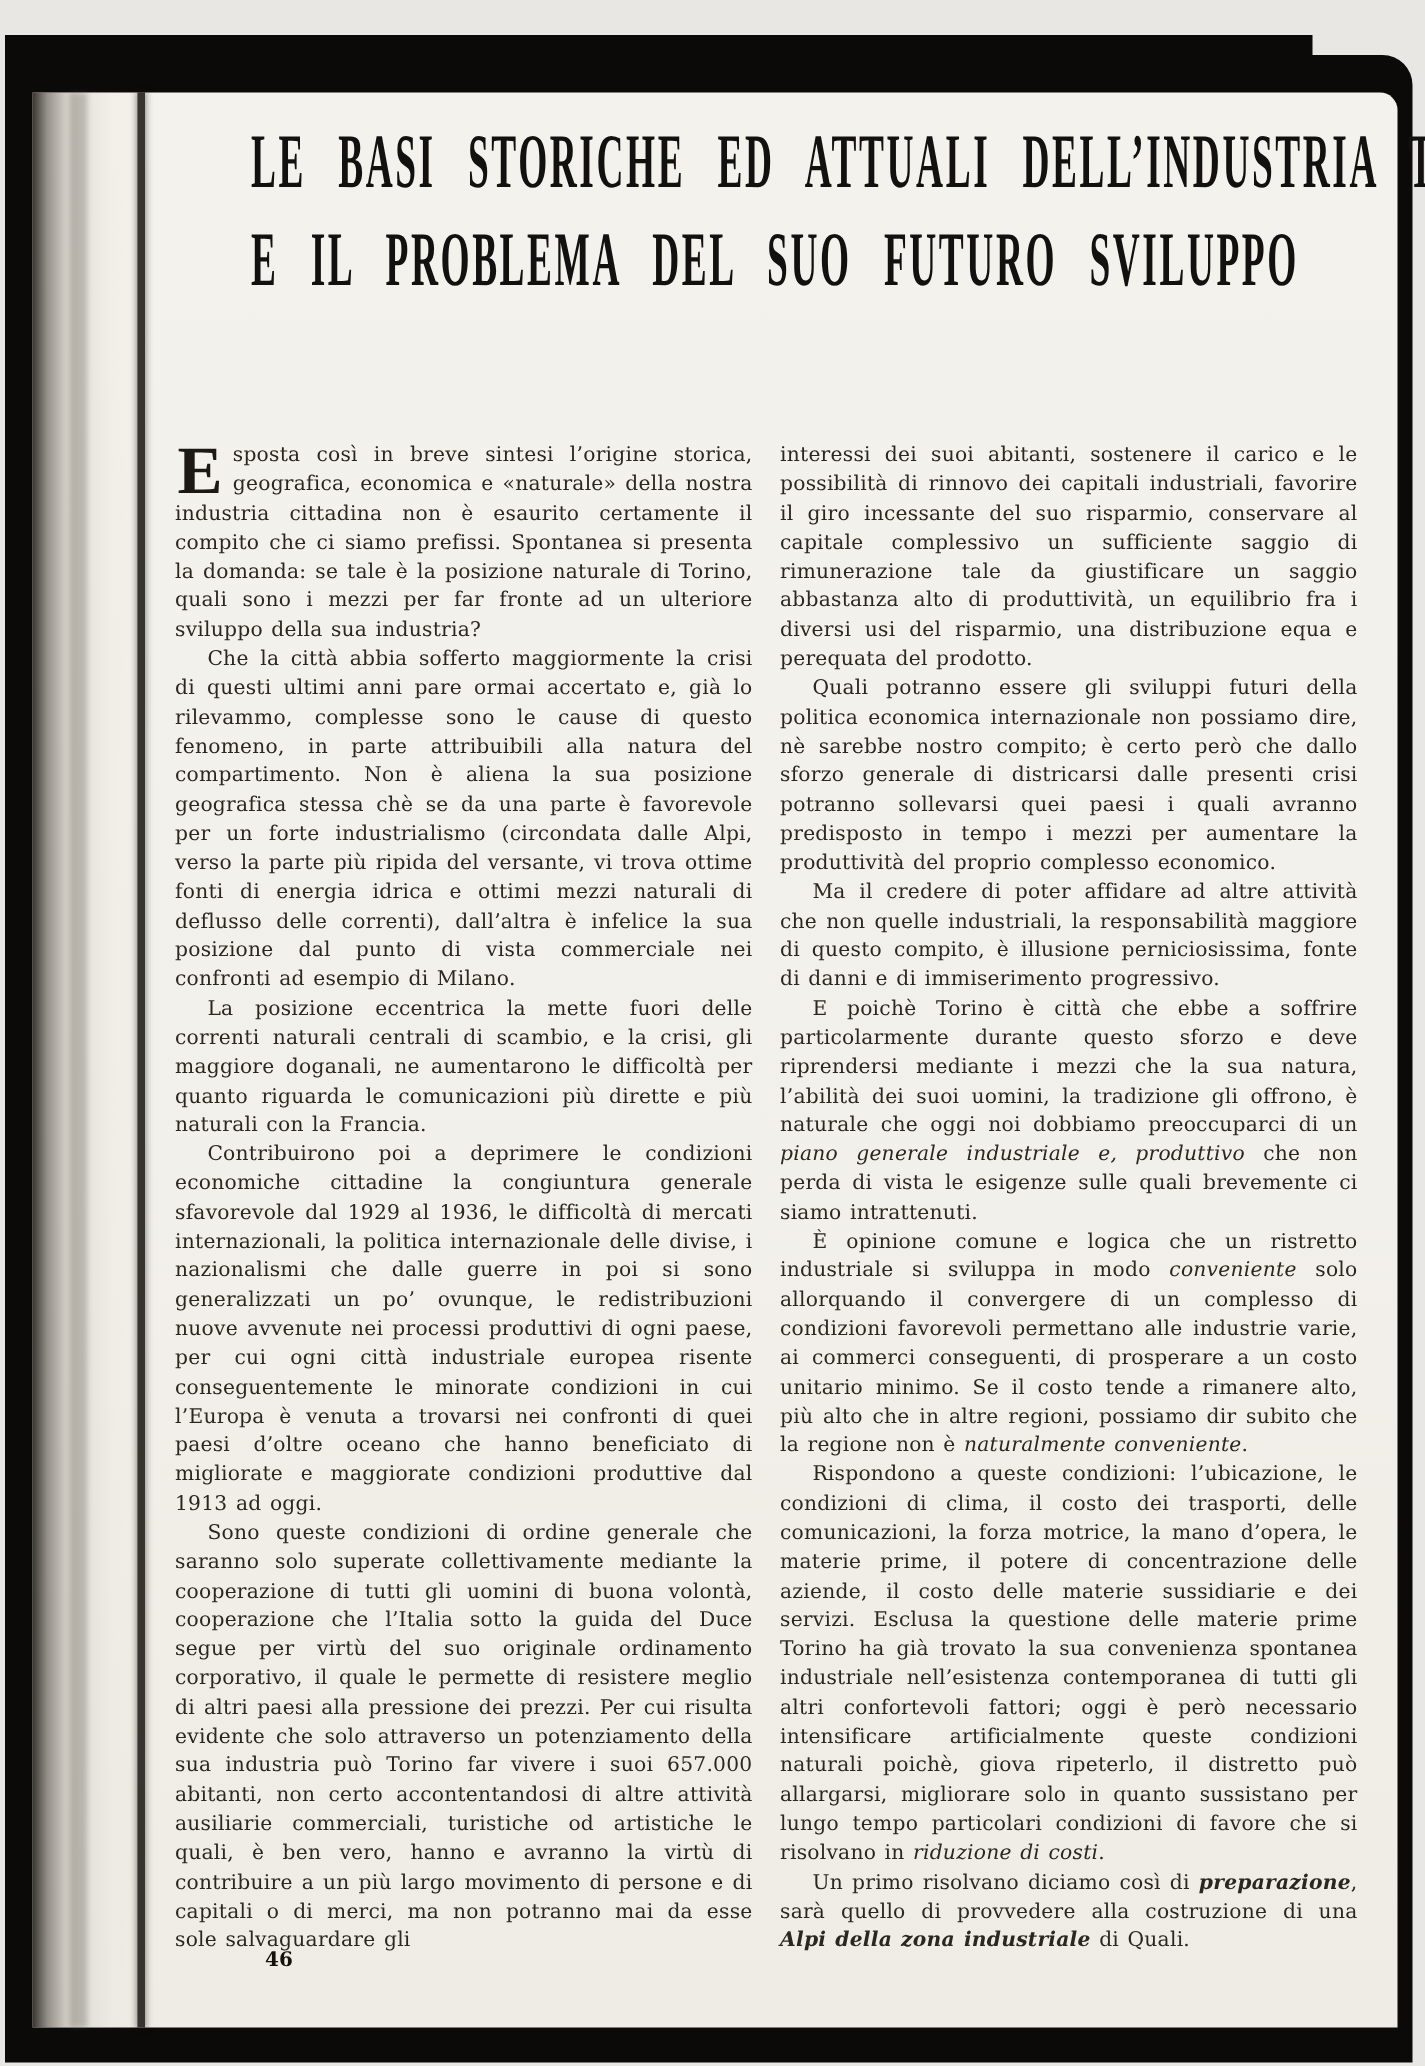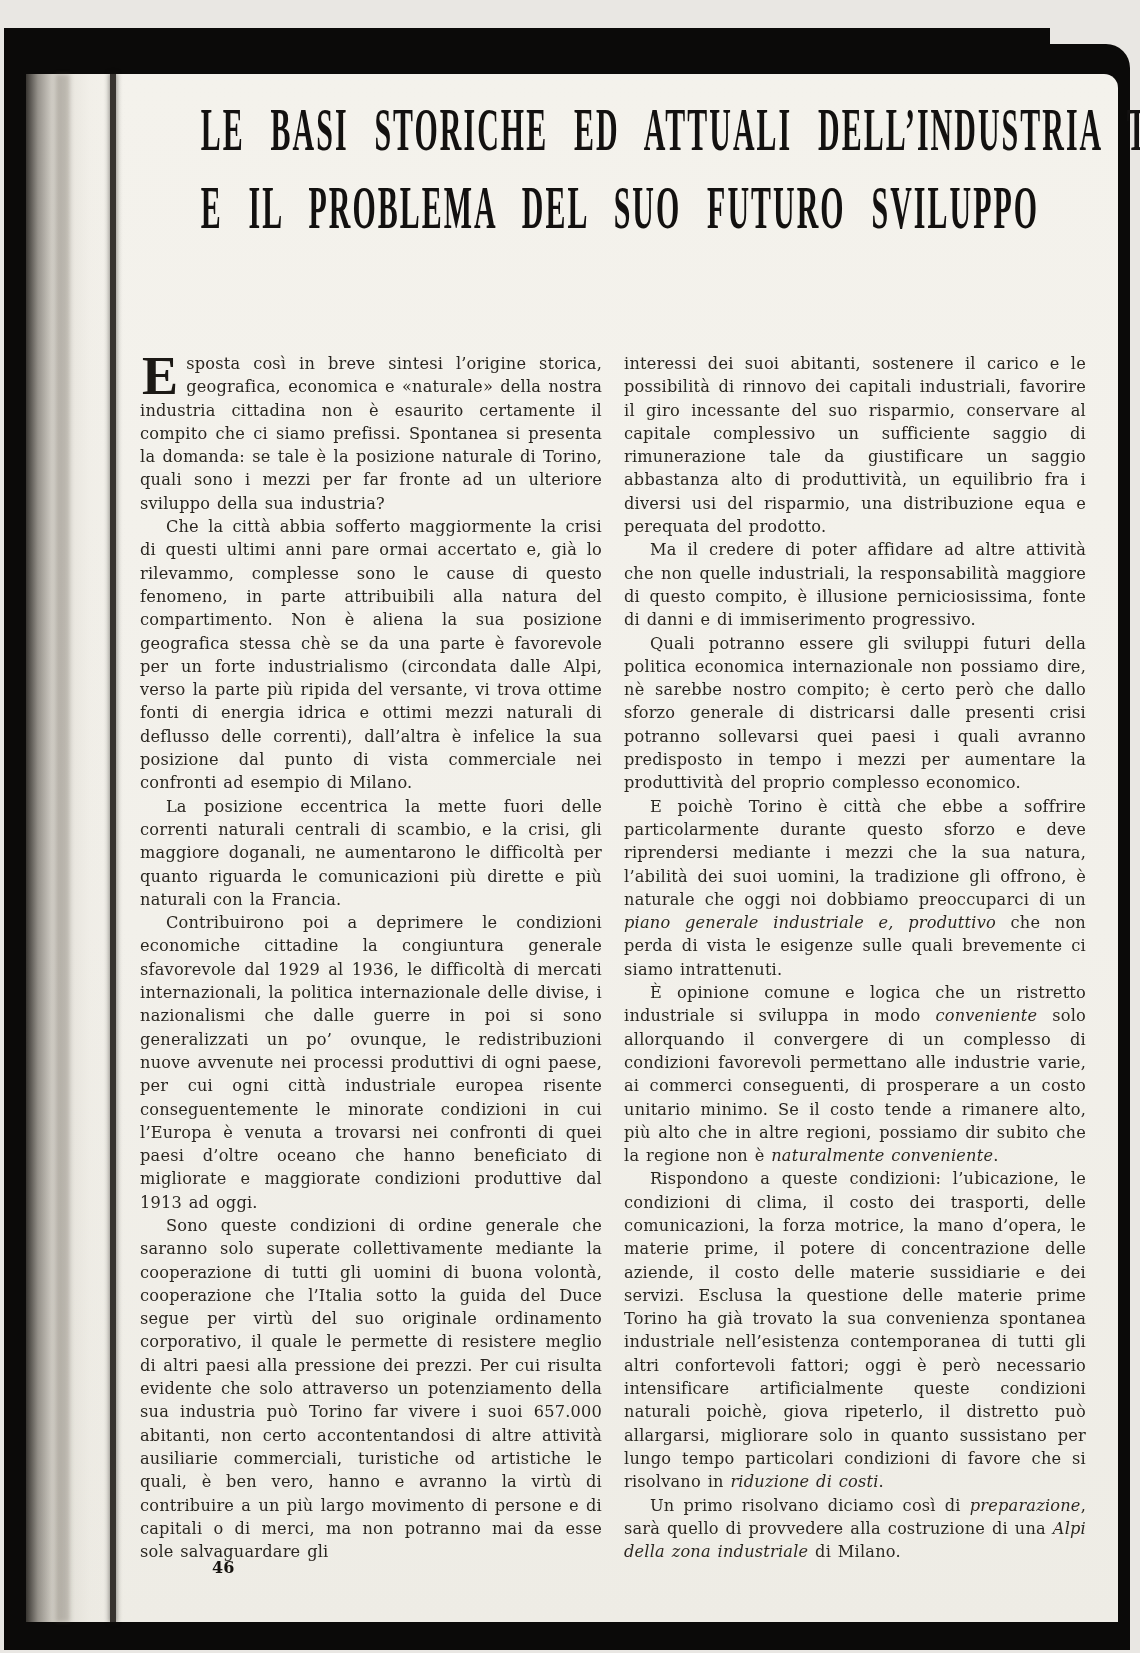--- a/index.html
+++ b/index.html
@@ -82,21 +82,21 @@
   .dropcap {
     float:left;
     font-family:"Liberation Serif", serif;
     font-weight:700;
     font-size:54px;
     line-height:40px;
     margin:4px 8px 0 2px;
     color:#1c1915;
   }
   .it { font-style:italic; }
-  .bi { font-style:italic; font-weight:400;margin-top:48px; }
+  .bi { font-style:italic; font-weight:700;margin-top:48px; }
   .pageno {
     position:absolute; left:186px; top:1484px;
     font-weight:700; font-size:16px; color:#15120e;
     font-family:"DejaVu Serif", serif;
     text-align:right;
   }
 </style>
 </head>
 <body>
 
@@ -116,23 +116,23 @@
   <div class="columns">
     <div class="col" id="col-left">
         <p class="para"><span class="dropcap">E</span><span>sposta così in breve sintesi l’origine storica, geografica, economica e «naturale» della nostra industria cittadina non è esaurito certamente il compito che ci siamo prefissi. Spontanea si presenta la domanda: se tale è la posizione naturale di Torino, quali sono i mezzi per far fronte ad un ulteriore sviluppo della sua industria?</span></p>
         <p class="para indent"><span>Che la città abbia sofferto maggiormente la crisi di questi ultimi anni pare ormai accertato e, già lo rilevammo, complesse sono le cause di questo fenomeno, in parte attribuibili alla natura del compartimento. Non è aliena la sua posizione geografica stessa chè se da una parte è favorevole per un forte industrialismo (circondata dalle Alpi, verso la parte più ripida del versante, vi trova ottime fonti di energia idrica e ottimi mezzi naturali di deflusso delle correnti), dall’altra è infelice la sua posizione dal punto di vista commerciale nei confronti ad esempio di Milano.</span></p>
         <p class="para indent"><span>La posizione eccentrica la mette fuori delle correnti naturali centrali di scambio, e la crisi, gli maggiore doganali, ne aumentarono le difficoltà per quanto riguarda le comunicazioni più dirette e più naturali con la Francia.</span></p>
         <p class="para indent"><span>Contribuirono poi a deprimere le condizioni economiche cittadine la congiuntura generale sfavorevole dal 1929 al 1936, le difficoltà di mercati internazionali, la politica internazionale delle divise, i nazionalismi che dalle guerre in poi si sono generalizzati un po’ ovunque, le redistribuzioni nuove avvenute nei processi produttivi di ogni paese, per cui ogni città industriale europea risente conseguentemente le minorate condizioni in cui l’Europa è venuta a trovarsi nei confronti di quei paesi d’oltre oceano che hanno beneficiato di migliorate e maggiorate condizioni produttive dal 1913 ad oggi.</span></p>
         <p class="para indent"><span>Sono queste condizioni di ordine generale che saranno solo superate collettivamente mediante la cooperazione di tutti gli uomini di buona volontà, cooperazione che l’Italia sotto la guida del Duce segue per virtù del suo originale ordinamento corporativo, il quale le permette di resistere meglio di altri paesi alla pressione dei prezzi. Per cui risulta evidente che solo attraverso un potenziamento della sua industria può Torino far vivere i suoi 657.000 abitanti, non certo accontentandosi di altre attività ausiliarie commerciali, turistiche od artistiche le quali, è ben vero, hanno e avranno la virtù di contribuire a un più largo movimento di persone e di capitali o di merci, ma non potranno mai da esse sole salvaguardare gli</span></p>
       </div>
     <div class="col" id="col-right">
         <p class="para"><span>interessi dei suoi abitanti, sostenere il carico e le possibilità di rinnovo dei capitali industriali, favorire il giro incessante del suo risparmio, conservare al capitale complessivo un sufficiente saggio di rimunerazione tale da giustificare un saggio abbastanza alto di produttività, un equilibrio fra i diversi usi del risparmio, una distribuzione equa e perequata del prodotto.</span></p>
+        <p class="para indent"><span>Quali potranno essere gli sviluppi futuri della politica economica internazionale non possiamo dire, nè sarebbe nostro compito; è certo però che dallo sforzo generale di districarsi dalle presenti crisi potranno sollevarsi quei paesi i quali avranno predisposto in tempo i mezzi per aumentare la produttività del proprio complesso economico.</span></p>
         <p class="para indent"><span>Ma il credere di poter affidare ad altre attività che non quelle industriali, la responsabilità maggiore di questo compito, è illusione perniciosissima, fonte di danni e di immiserimento progressivo.</span></p>
-        <p class="para indent"><span>Quali potranno essere gli sviluppi futuri della politica economica internazionale non possiamo dire, nè sarebbe nostro compito; è certo però che dallo sforzo generale di districarsi dalle presenti crisi potranno sollevarsi quei paesi i quali avranno predisposto in tempo i mezzi per aumentare la produttività del proprio complesso economico.</span></p>
         <p class="para indent"><span>E poichè Torino è città che ebbe a soffrire particolarmente durante questo sforzo e deve riprendersi mediante i mezzi che la sua natura, l’abilità dei suoi uomini, la tradizione gli offrono, è naturale che oggi noi dobbiamo preoccuparci di un </span><span class="it">piano generale industriale e, produttivo</span><span> che non perda di vista le esigenze sulle quali brevemente ci siamo intrattenuti.</span></p>
         <p class="para indent"><span>È opinione comune e logica che un ristretto industriale si sviluppa in modo </span><span class="it">conveniente</span><span> solo allorquando il convergere di un complesso di condizioni favorevoli permettano alle industrie varie, ai commerci conseguenti, di prosperare a un costo unitario minimo. Se il costo tende a rimanere alto, più alto che in altre regioni, possiamo dir subito che la regione non è </span><span class="it">naturalmente conveniente</span><span>.</span></p>
         <p class="para indent"><span>Rispondono a queste condizioni: l’ubicazione, le condizioni di clima, il costo dei trasporti, delle comunicazioni, la forza motrice, la mano d’opera, le materie prime, il potere di concentrazione delle aziende, il costo delle materie sussidiarie e dei servizi. Esclusa la questione delle materie prime Torino ha già trovato la sua convenienza spontanea industriale nell’esistenza contemporanea di tutti gli altri confortevoli fattori; oggi è però necessario intensificare artificialmente queste condizioni naturali poichè, giova ripeterlo, il distretto può allargarsi, migliorare solo in quanto sussistano per lungo tempo particolari condizioni di favore che si risolvano in </span><span class="it">riduzione di costi</span><span>.</span></p>
-        <p class="para indent"><span>Un primo risolvano diciamo così di </span><span class="bi">preparazione</span><span>, sarà quello di provvedere alla costruzione di una </span><span class="bi">Alpi della zona industriale</span><span> di Milano.</span></p>
+        <p class="para indent"><span>Un primo risolvano diciamo così di </span><span class="bi">preparazione</span><span>, sarà quello di provvedere alla costruzione di una </span><span class="bi">Alpi della zona industriale</span><span> di Quali.</span></p>
       </div>
   </div>
 
   <div class="pageno">46</div>
 </div>
 
 </body></html>

